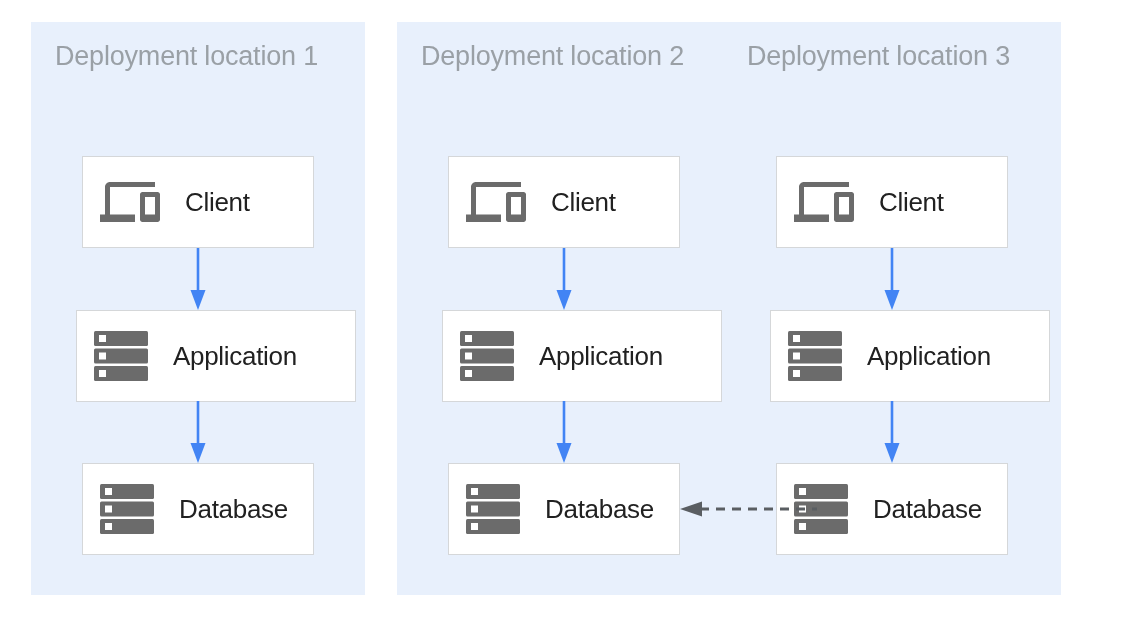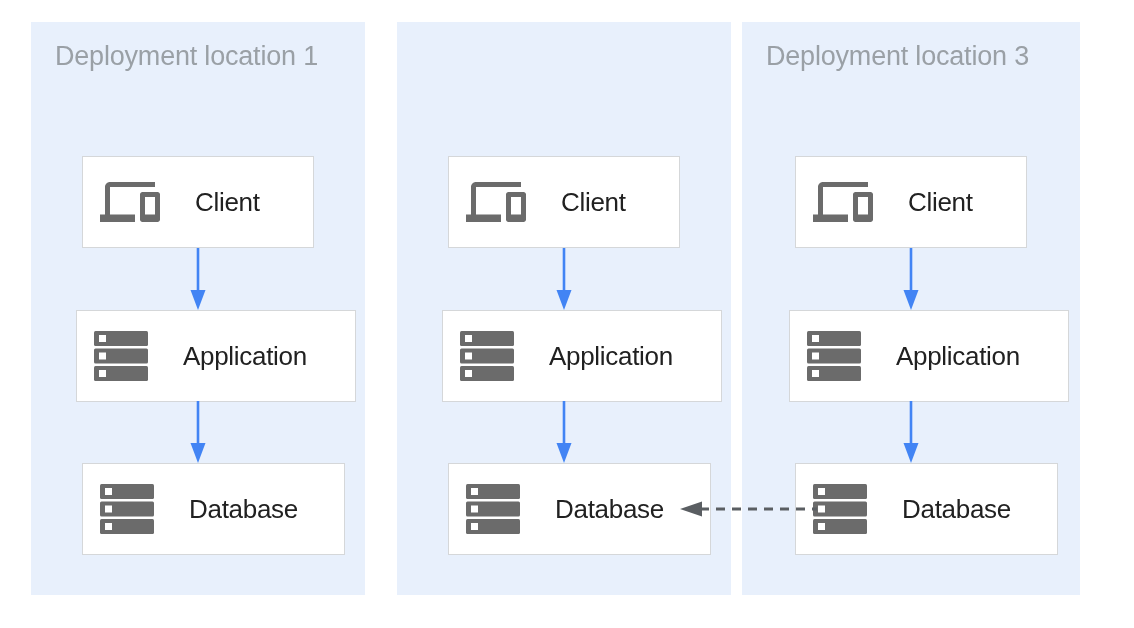--- a/index.html
+++ b/index.html
@@ -23,43 +23,43 @@
   }
   .panel {
     position: absolute;
     top: 22px;
     height: 573px;
     width: 334px;
     background: var(--panel-bg);
   }
   .panel.p1 { left: 31px; padding-left: 48px; }
   .panel.p2 { left: 397px; }
-  .panel.p3 { left: 742px; width: 338px; }
+  .panel.p3 { left: 723px; width: 338px; }
   .panel-title {
     position: absolute;
     top: 19px; left: 24px;
     font-size: 27px;
     font-weight: 400;
     letter-spacing: -0.2px;
     color: var(--title-color);
     white-space: nowrap;
   }
   .node {
     position: absolute;
     height: 92px;
     background: var(--box-bg);
     border: 1px solid var(--box-border);
     display: flex;
     align-items: center;
     padding-left: 17px;
-    gap: 35px;
+    gap: 25px;
   }
   .node.client   { top: 134px; left: 51px; width: 232px; }
   .node.app      { top: 288px; left: 45px; width: 280px; }
-  .node.db       { top: 441px; left: 51px; width: 263px; }
+  .node.db       { top: 441px; left: 51px; width: 232px; }
   .panel.p3 .node.client, .panel.p3 .node.db { left: 53px; }
   .panel.p3 .node.app { left: 47px; }
   .node-label {
     font-size: 26px;
     letter-spacing: -0.3px;
     color: var(--label-color);
     white-space: nowrap;
   }
   .icon-wrap { display: flex; align-items: center; justify-content: center; }
   .icon-wrap svg { display: block; }
@@ -137,20 +137,21 @@
         <rect class="server-led" x="5" y="21.5" width="7" height="7"></rect>
         <rect class="server-bar" x="0" y="35" width="54" height="15" rx="1.5"></rect>
         <rect class="server-led" x="5" y="39" width="7" height="7"></rect>
       </svg>
     </span>
     <span class="node-label">Database</span>
   </div>
 </section>
 
 <section class="panel p2">
+  <h2 class="panel-title">Deployment location 2</h2>
 
   <div class="node client">
     <span class="icon-wrap">
       <svg width="60" height="40" viewBox="0 4 24 16">
         <path class="devices-path" d="M4 6h18V4H4c-1.1 0-2 .9-2 2v11H0v3h14v-3H4V6zm19 2h-6c-.55 0-1 .45-1 1v10c0 .55.45 1 1 1h6c.55 0 1-.45 1-1V9c0-.55-.45-1-1-1zm-1 9h-4v-7h4v7z"></path>
       </svg>
     </span>
     <span class="node-label">Client</span>
   </div>
 

